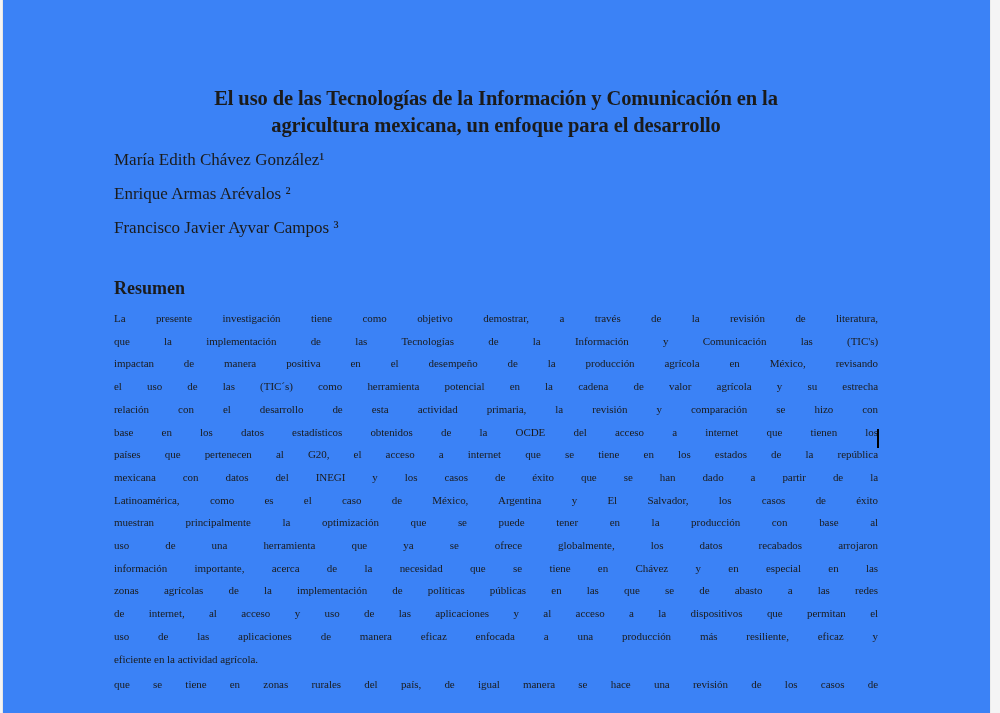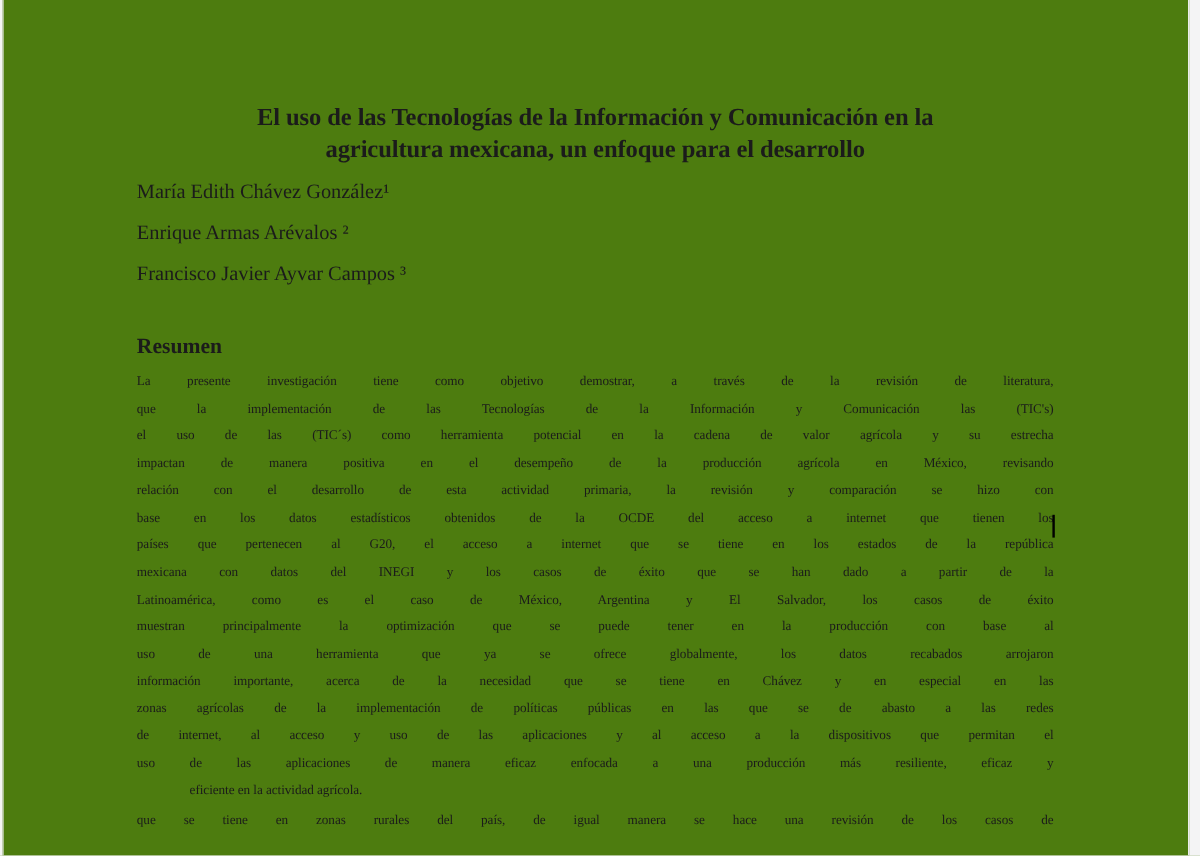--- a/index.html
+++ b/index.html
@@ -16,21 +16,21 @@
     width: 1000px;
     height: 713px;
   }
   
   .page {
     position: absolute;
     top: 0;
     bottom: 0;
     left: 2px;
     right: 9px;
-    background: #4d7c0f;
+    background: #3b82f6;
     border-left: 1px solid #e6e6e6;
     border-right: 1px solid #ececec;
     box-sizing: border-box;
   }
   .content {
     padding: 85px 112px 0 111px;
     color: #1b1b1b;
   }
   .title-line {
     text-align: center;
@@ -60,21 +60,20 @@
     line-height: 22.7px;
     letter-spacing: -0.05px;
   }
   .jline {
     text-align: justify;
     text-align-last: justify;
   }
   .lastline {
     text-align: left;
     text-align-last: left;
-    margin-left: 44px;
   }
   .partial-next {
     margin-top: 3px;
     overflow: hidden;
   }
   
   .caret {
     position: absolute;
     left: 874px;
     top: 429px;
@@ -96,22 +95,22 @@
 
       <div class="author-line author-1">María Edith Chávez González¹</div>
       <div class="author-line author-2">Enrique Armas Arévalos ²</div>
       <div class="author-line author-3">Francisco Javier Ayvar Campos ³</div>
 
       <div class="abstract-heading">Resumen</div>
 
       <div class="abstract-body">
         <div class="aline jline">La presente investigación tiene como objetivo demostrar, a través de la revisión de literatura,</div>
         <div class="aline jline">que la implementación de las Tecnologías de la Información y Comunicación las (TIC's)</div>
+        <div class="aline jline">impactan de manera positiva en el desempeño de la producción agrícola en México, revisando</div>
         <div class="aline jline">el uso de las (TIC´s) como herramienta potencial en la cadena de valor agrícola y su estrecha</div>
-        <div class="aline jline">impactan de manera positiva en el desempeño de la producción agrícola en México, revisando</div>
         <div class="aline jline">relación con el desarrollo de esta actividad primaria, la revisión y comparación se hizo con</div>
         <div class="aline jline">base en los datos estadísticos obtenidos de la OCDE del  acceso a internet que tienen los</div>
         <div class="aline jline">países que pertenecen al G20, el acceso a internet que se tiene en los estados de la república</div>
         <div class="aline jline">mexicana con datos del INEGI y los casos de éxito que se han dado a partir de la</div>
         <div class="aline jline">Latinoamérica, como es el caso de México, Argentina y El Salvador, los casos de éxito</div>
         <div class="aline jline">muestran principalmente la optimización que se puede tener en la producción con base al</div>
         <div class="aline jline">uso de una herramienta que ya se ofrece globalmente, los datos recabados arrojaron</div>
         <div class="aline jline">información importante, acerca de la necesidad que se tiene en Chávez y en especial en las</div>
         <div class="aline jline">zonas agrícolas de la implementación de políticas públicas en las que se de abasto a las redes</div>
         <div class="aline jline">de internet, al acceso y uso de las aplicaciones y al acceso a la dispositivos que permitan el</div>

